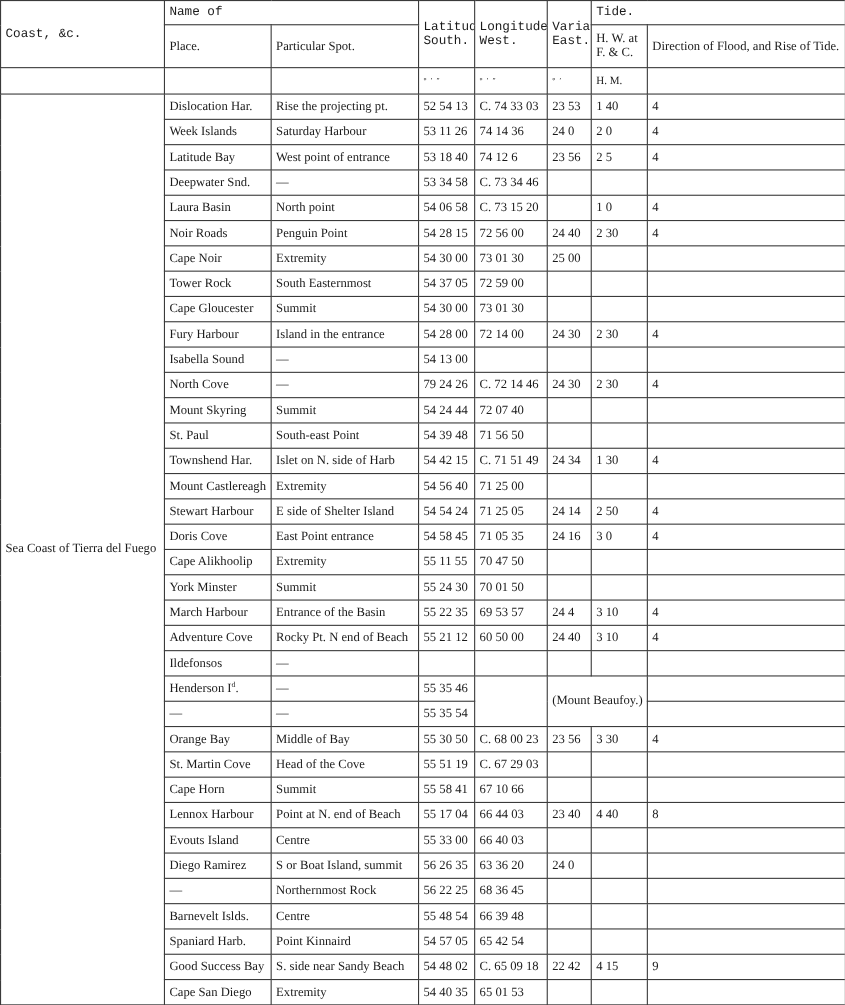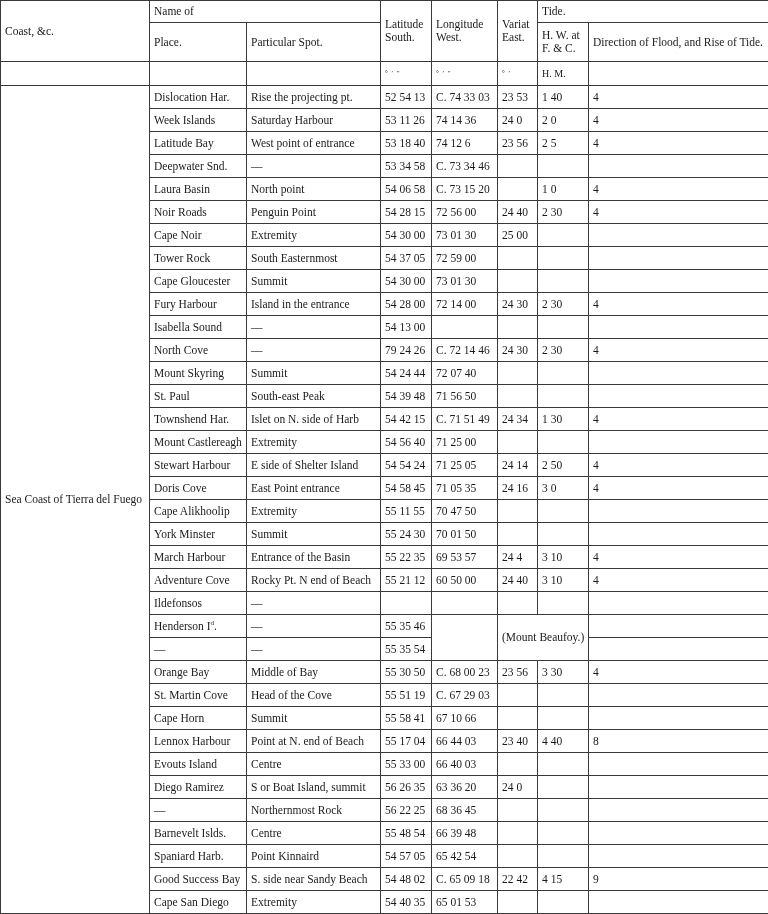--- a/index.html
+++ b/index.html
@@ -15,21 +15,21 @@
   table.tide td, table.tide th {
     border: 1px solid #3a3a3a;
     padding: 0 4px;
     text-align: left;
     vertical-align: middle;
     font-weight: normal;
     white-space: nowrap;
     overflow: hidden;
     line-height: 13px;
   }
-  table.tide thead tr.h1 th { height: 21px; }
+  table.tide thead tr.h1 th { height: 21px; font-family: Liberation Mono, monospace; }
   table.tide thead tr.h2 th { height: 38px; white-space: normal; }
   table.tide thead tr.h3 th { height: 23px; }
   table.tide tbody td { height: 22px; }
   th.wrap { white-space: normal !important; margin-left: 12px; }
   .units { font-size: 7px; letter-spacing: 1px; }
   .hm { font-size: 10px; }
   td.coast { vertical-align: middle; }
   td.merged-note { text-align: center; }
   sup { font-size: 7px; line-height: 0; }
 </style>
@@ -187,21 +187,21 @@
         <td>Mount Skyring</td>
         <td>Summit</td>
         <td>54 24 44</td>
         <td>72 07 40</td>
         <td></td>
         <td></td>
         <td></td>
       </tr>
       <tr>
         <td>St. Paul</td>
-        <td>South-east Peak</td>
+        <td>South-east Point</td>
         <td>54 39 48</td>
         <td>71 56 50</td>
         <td></td>
         <td></td>
         <td></td>
       </tr>
       <tr>
         <td>Townshend Har.</td>
         <td>Islet on N. side of Harb</td>
         <td>54 42 15</td>

